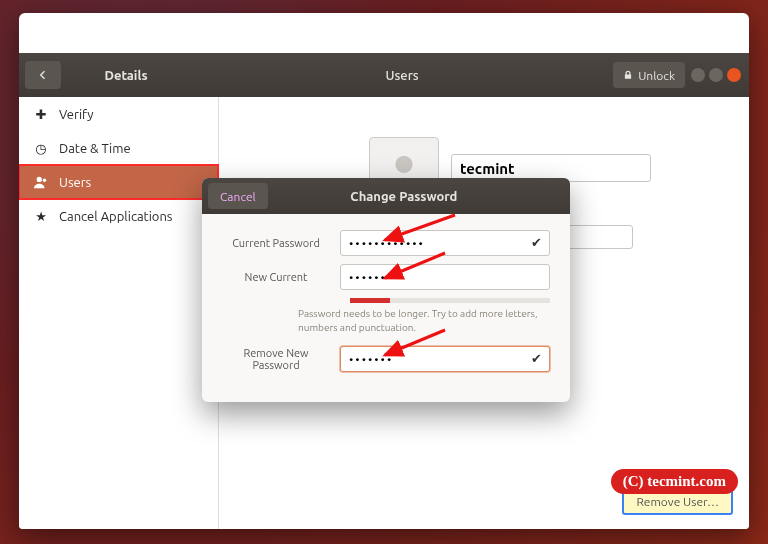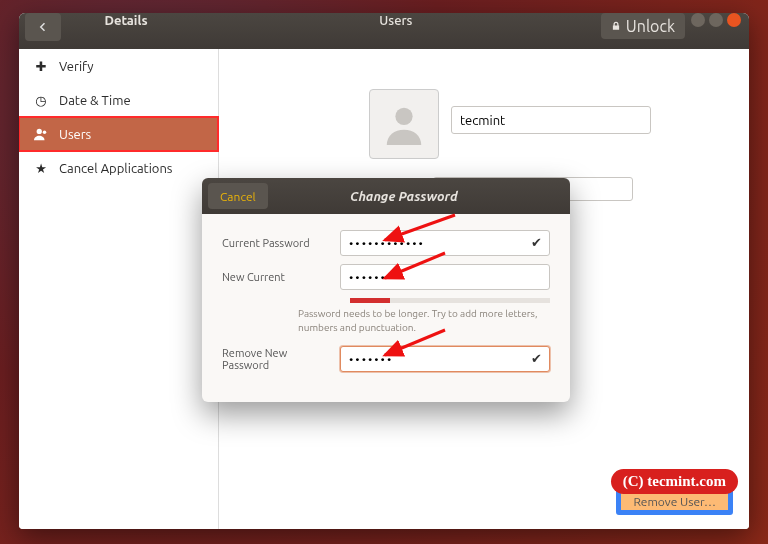--- a/index.html
+++ b/index.html
@@ -9,34 +9,35 @@
     position: relative;
   }
   
   .window {
     position: absolute; left: 19px; top: 13px; width: 730px; height: 516px;
     background: #ffffff; border-radius: 6px 6px 4px 4px; overflow: hidden;
     box-shadow: 0 8px 28px rgba(0,0,0,.45);
     display: flex; flex-direction: column;
   }
   .titlebar {
-    height: 36px; background: linear-gradient(#4b4641,#3f3a36);
-    display: flex; color: #e7e3de; font-size: 13px;
+    height: 44px; background: linear-gradient(#4b4641,#3f3a36);
+    display: flex; align-items: center; color: #e7e3de; font-size: 13px;
     position: relative;
+    margin-top: 40px;
   }
   .back-btn {
     width: 36px; height: 28px; margin-left: 6px; border-radius: 4px;
     background: #5a554f; display:flex; align-items:center; justify-content:center;
   }
   .back-btn svg { width:12px; height:12px; stroke:#ddd; fill:none; stroke-width:2; }
   .title-section { width: 130px; text-align:center; font-weight:600; }
   .title-main { flex:1; text-align:center; font-weight:500; }
   .unlock {
     height:26px; padding:0 10px; margin-right:6px; border-radius:4px;
-    background:#5a554f; color:#e7e3de; font-size:16px; display:flex; align-items:center; gap:5px;
+    background:#5a554f; color:#e7e3de; font-size:12px; display:flex; align-items:center; gap:5px;
   }
   .unlock svg { width:10px; height:10px; fill:#e7e3de; }
   .win-controls { display:flex; gap:4px; margin-right:8px; }
   .wc { width:14px; height:14px; border-radius:50%; background:#6d665e; }
   .wc.close { background:#e95420; }
   .body { flex:1; display:flex; position:relative; }
   .sidebar { width:200px; background:#fff; border-right:1px solid #ddd; }
   .nav-item {
     height:34px; display:flex; align-items:center; gap:10px; padding:0 14px;
     font-size:13px; color:#2b2b2b;
@@ -46,49 +47,49 @@
   }
   .nav-icon { width:16px; height:16px; display:flex; align-items:center; justify-content:center; }
   .content { flex:1; position:relative; background:#fff; padding:28px 40px; }
   .avatar {
     width:70px; height:70px; background:#f2f0ee; border:1px solid #ccc; border-radius:4px;
     display:flex; align-items:center; justify-content:center; position:absolute; left:150px; top:40px;
   }
   .avatar svg { width:46px; height:46px; fill:#c9c6c2; }
   .name-input {
     position:absolute; left:232px; top:57px; width:200px; height:28px;
-    border:1px solid #c9c6c2; border-radius:3px; padding:0 8px; font-size:13px;
+    border:1px solid #c9c6c2; border-radius:3px; padding:0 8px; font-size:15px;font-weight:bold;
   }
   .pw-row {
     position:absolute; left:150px; top:128px; display:flex; align-items:center; gap:12px;
     font-size:12px; color:#555;
   }
   .pw-field { width:200px; height:24px; border:1px solid #c9c6c2; border-radius:3px; padding:0 8px; font-size:12px; letter-spacing:2px; }
   .remove-user {
     position:absolute; right:16px; bottom:14px;
     height:28px; padding:0 12px; font-size:12px; color:#555;
-    background:#fdba74; border:5px solid #3b82f6; border-radius:3px;
+    background:#fef9c3; border:2px solid #3b82f6; border-radius:3px;
   }
   
   .dialog {
     position:absolute; left:202px; top:178px; width:368px;
     background:#faf8f6; border-radius:6px; box-shadow:0 12px 30px rgba(0,0,0,.4);
     overflow:hidden; z-index:5;
   }
   .dlg-bar {
     height:36px; background:linear-gradient(#4b4641,#3f3a36);
     display:flex; align-items:center; justify-content:space-between; padding:0 6px;
     color:#e7e3de; font-size:13px;
   }
-  .dlg-btn { height:26px; padding:0 12px; border-radius:4px; background:#5a554f; color:#eab308; font-size:12px; display:flex; align-items:center; }
+  .dlg-btn { height:26px; padding:0 12px; border-radius:4px; background:#5a554f; color:#f0abfc; font-size:12px; display:flex; align-items:center; }
   .dlg-btn.primary { visibility:hidden; } 
-  .dlg-title { font-weight:600;font-style:italic; }
+  .dlg-title { font-weight:600; }
   .dlg-body { padding:16px 20px 22px 20px; }
   .field-row { display:flex; align-items:center; margin-bottom:8px; }
-  .field-label { width:118px; text-align:left; font-size:11px; color:#555; padding-right:10px; }
+  .field-label { width:118px; text-align:center; font-size:11px; color:#555; padding-right:10px; }
   .field-wrap { flex:1; position:relative; }
   .field-input {
     width:100%; height:26px; border:1px solid #c9c6c2; border-radius:3px;
     padding:0 28px 0 8px; font-size:12px; letter-spacing:2px; background:#fff;
   }
   .field-input.focus { border-color:#e08a5f; box-shadow:0 0 0 1px rgba(224,138,95,.5); }
   .check { position:absolute; right:8px; top:5px; font-size:13px; color:#333; }
   .strength {
     height:5px; display:flex; margin:4px 0 4px 128px; gap:0;
   }

